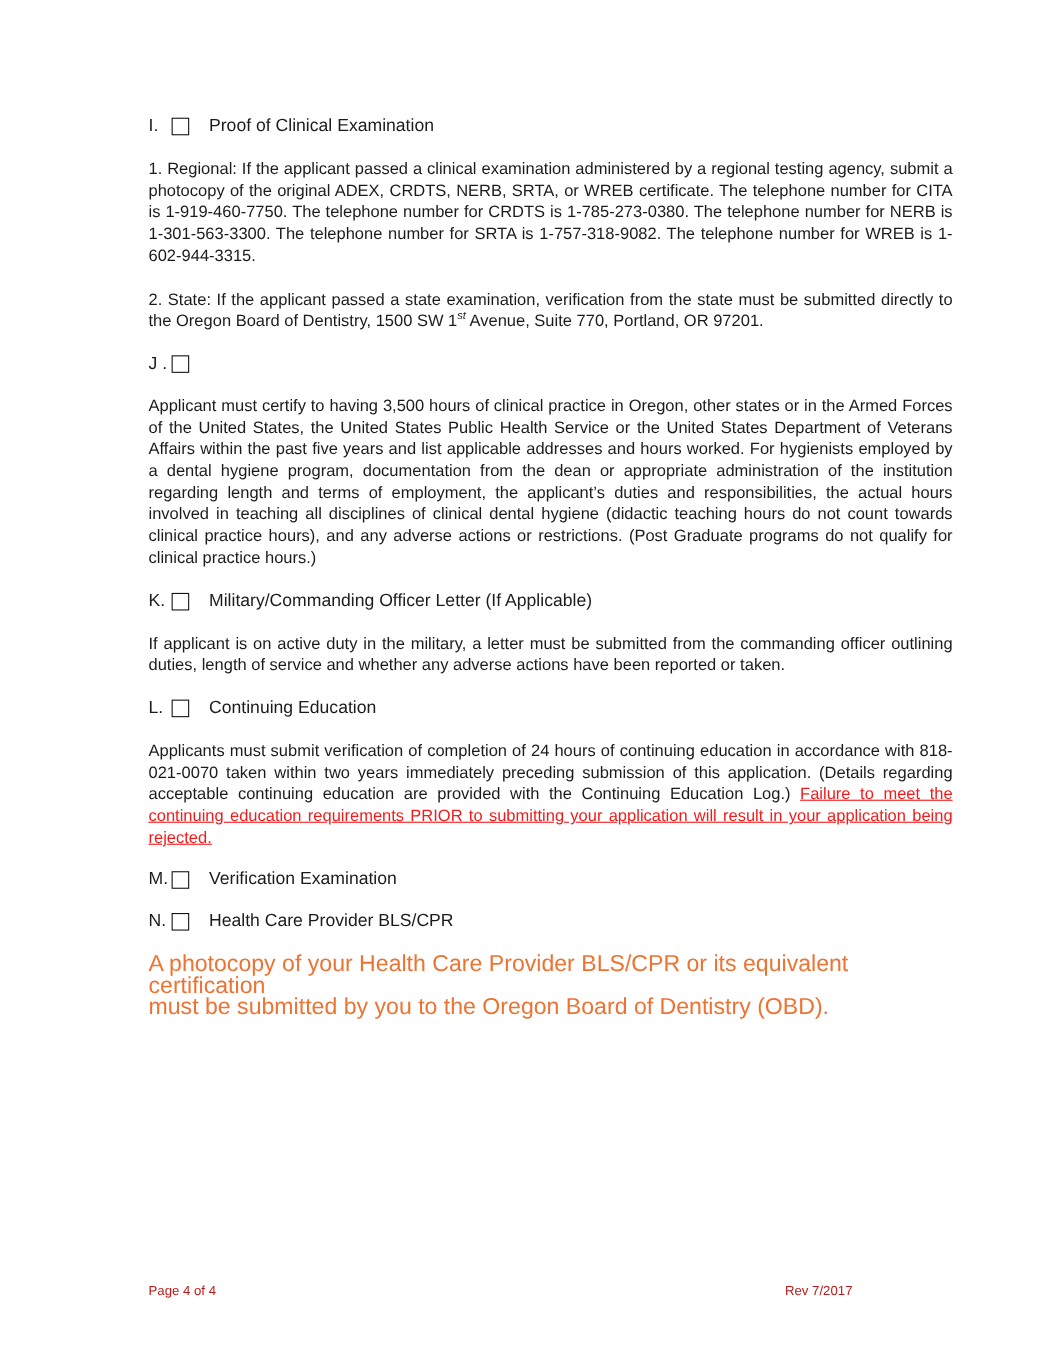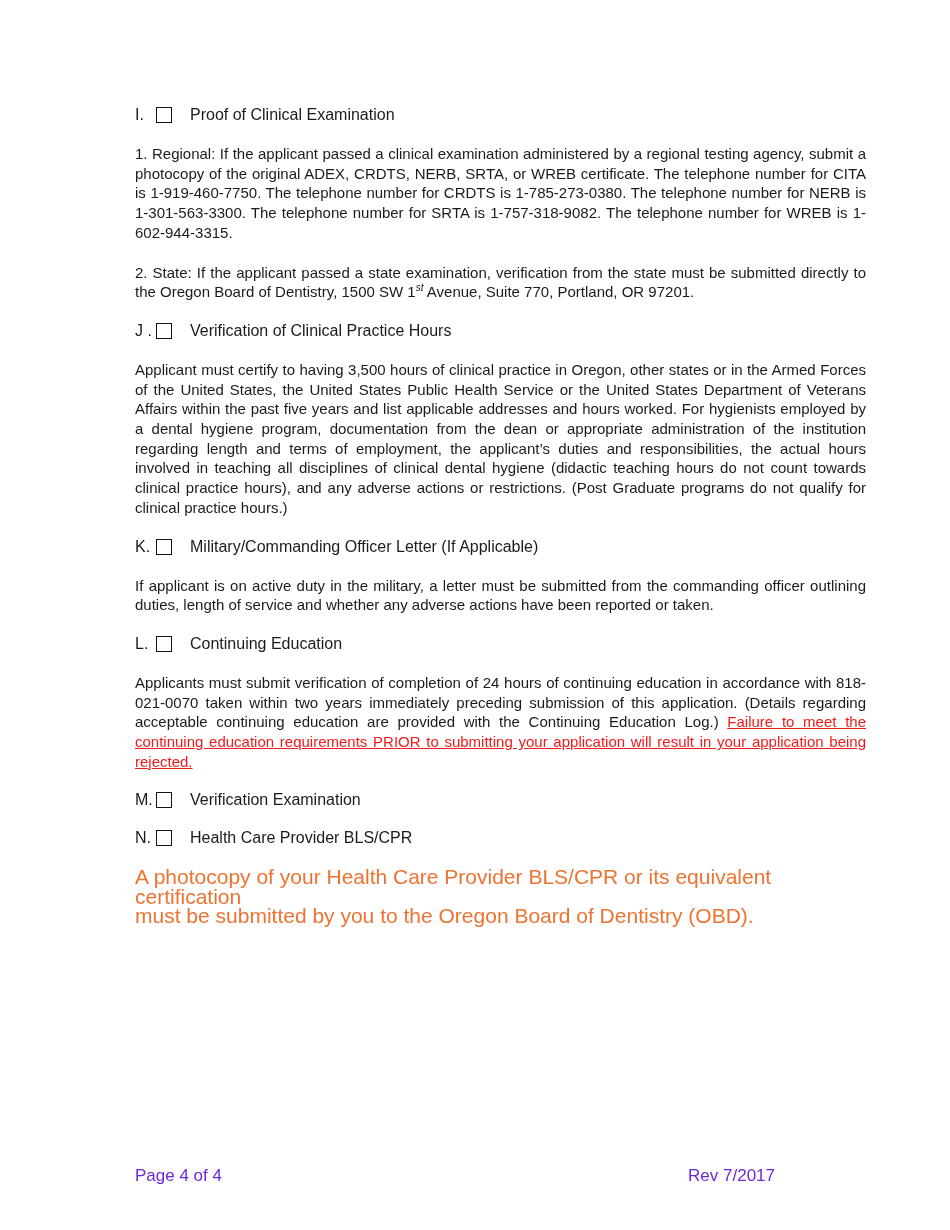--- a/index.html
+++ b/index.html
@@ -53,43 +53,42 @@
     text-align: left;
   }
   .orange-para .u { }
   .footer {
     position: absolute;
     top: 1166px;
     left: 135px;
     right: 175px;
     display: flex;
     justify-content: space-between;
-    font-size: 17px;
-    color: #6d28d9;
+    font-size: 12px;
+    color: #b91c1c;
     gap: 16px;
   }
 </style>
 </head>
 <body>
 
 <div class="page">
   <div class="content">
 
     <div class="heading">
       <span class="letter">I.</span>
       <span class="checkbox"></span>
       <span>Proof of Clinical Examination</span>
     </div>
     <p class="para"><span>1.  Regional: If the applicant passed a clinical examination administered by a regional testing agency, submit a photocopy of the original ADEX, CRDTS, NERB, SRTA, or WREB certificate. The telephone number for CITA is 1-919-460-7750. The telephone number for CRDTS is 1-785-273-0380. The telephone number for NERB is 1-301-563-3300. The telephone number for SRTA is 1-757-318-9082.  The telephone number for WREB is 1-602-944-3315.</span></p>
     <p class="para"><span>2.  State: If the applicant passed a state examination, verification from the state must be submitted directly to the Oregon Board of Dentistry, 1500 SW 1</span><sup class="ord">st</sup><span> Avenue, Suite 770, Portland, OR  97201.</span></p>
 
     <div class="heading">
       <span class="letter">J .</span>
       <span class="checkbox"></span>
-      <span>Verification of Clinical Practice Hours</span>
     </div>
     <p class="para"><span>Applicant must certify to having 3,500 hours of clinical practice in Oregon, other states or in the Armed Forces of the United States, the United States Public Health Service or the United States Department of Veterans Affairs within the past five years and list applicable addresses and hours worked. For hygienists employed by a dental hygiene program, documentation from the dean or appropriate administration of the institution regarding length and terms of employment, the applicant’s duties and responsibilities, the actual hours involved in teaching all disciplines of clinical dental hygiene (didactic teaching hours do not count towards clinical practice hours), and any adverse actions or restrictions. (Post Graduate programs do not qualify for clinical practice hours.)</span></p>
 
     <div class="heading">
       <span class="letter">K.</span>
       <span class="checkbox"></span>
       <span>Military/Commanding Officer Letter (If Applicable)</span>
     </div>
     <p class="para"><span>If applicant is on active duty in the military, a letter must be submitted from the commanding officer outlining duties, length of service and whether any adverse actions have been reported or taken.</span></p>
 

